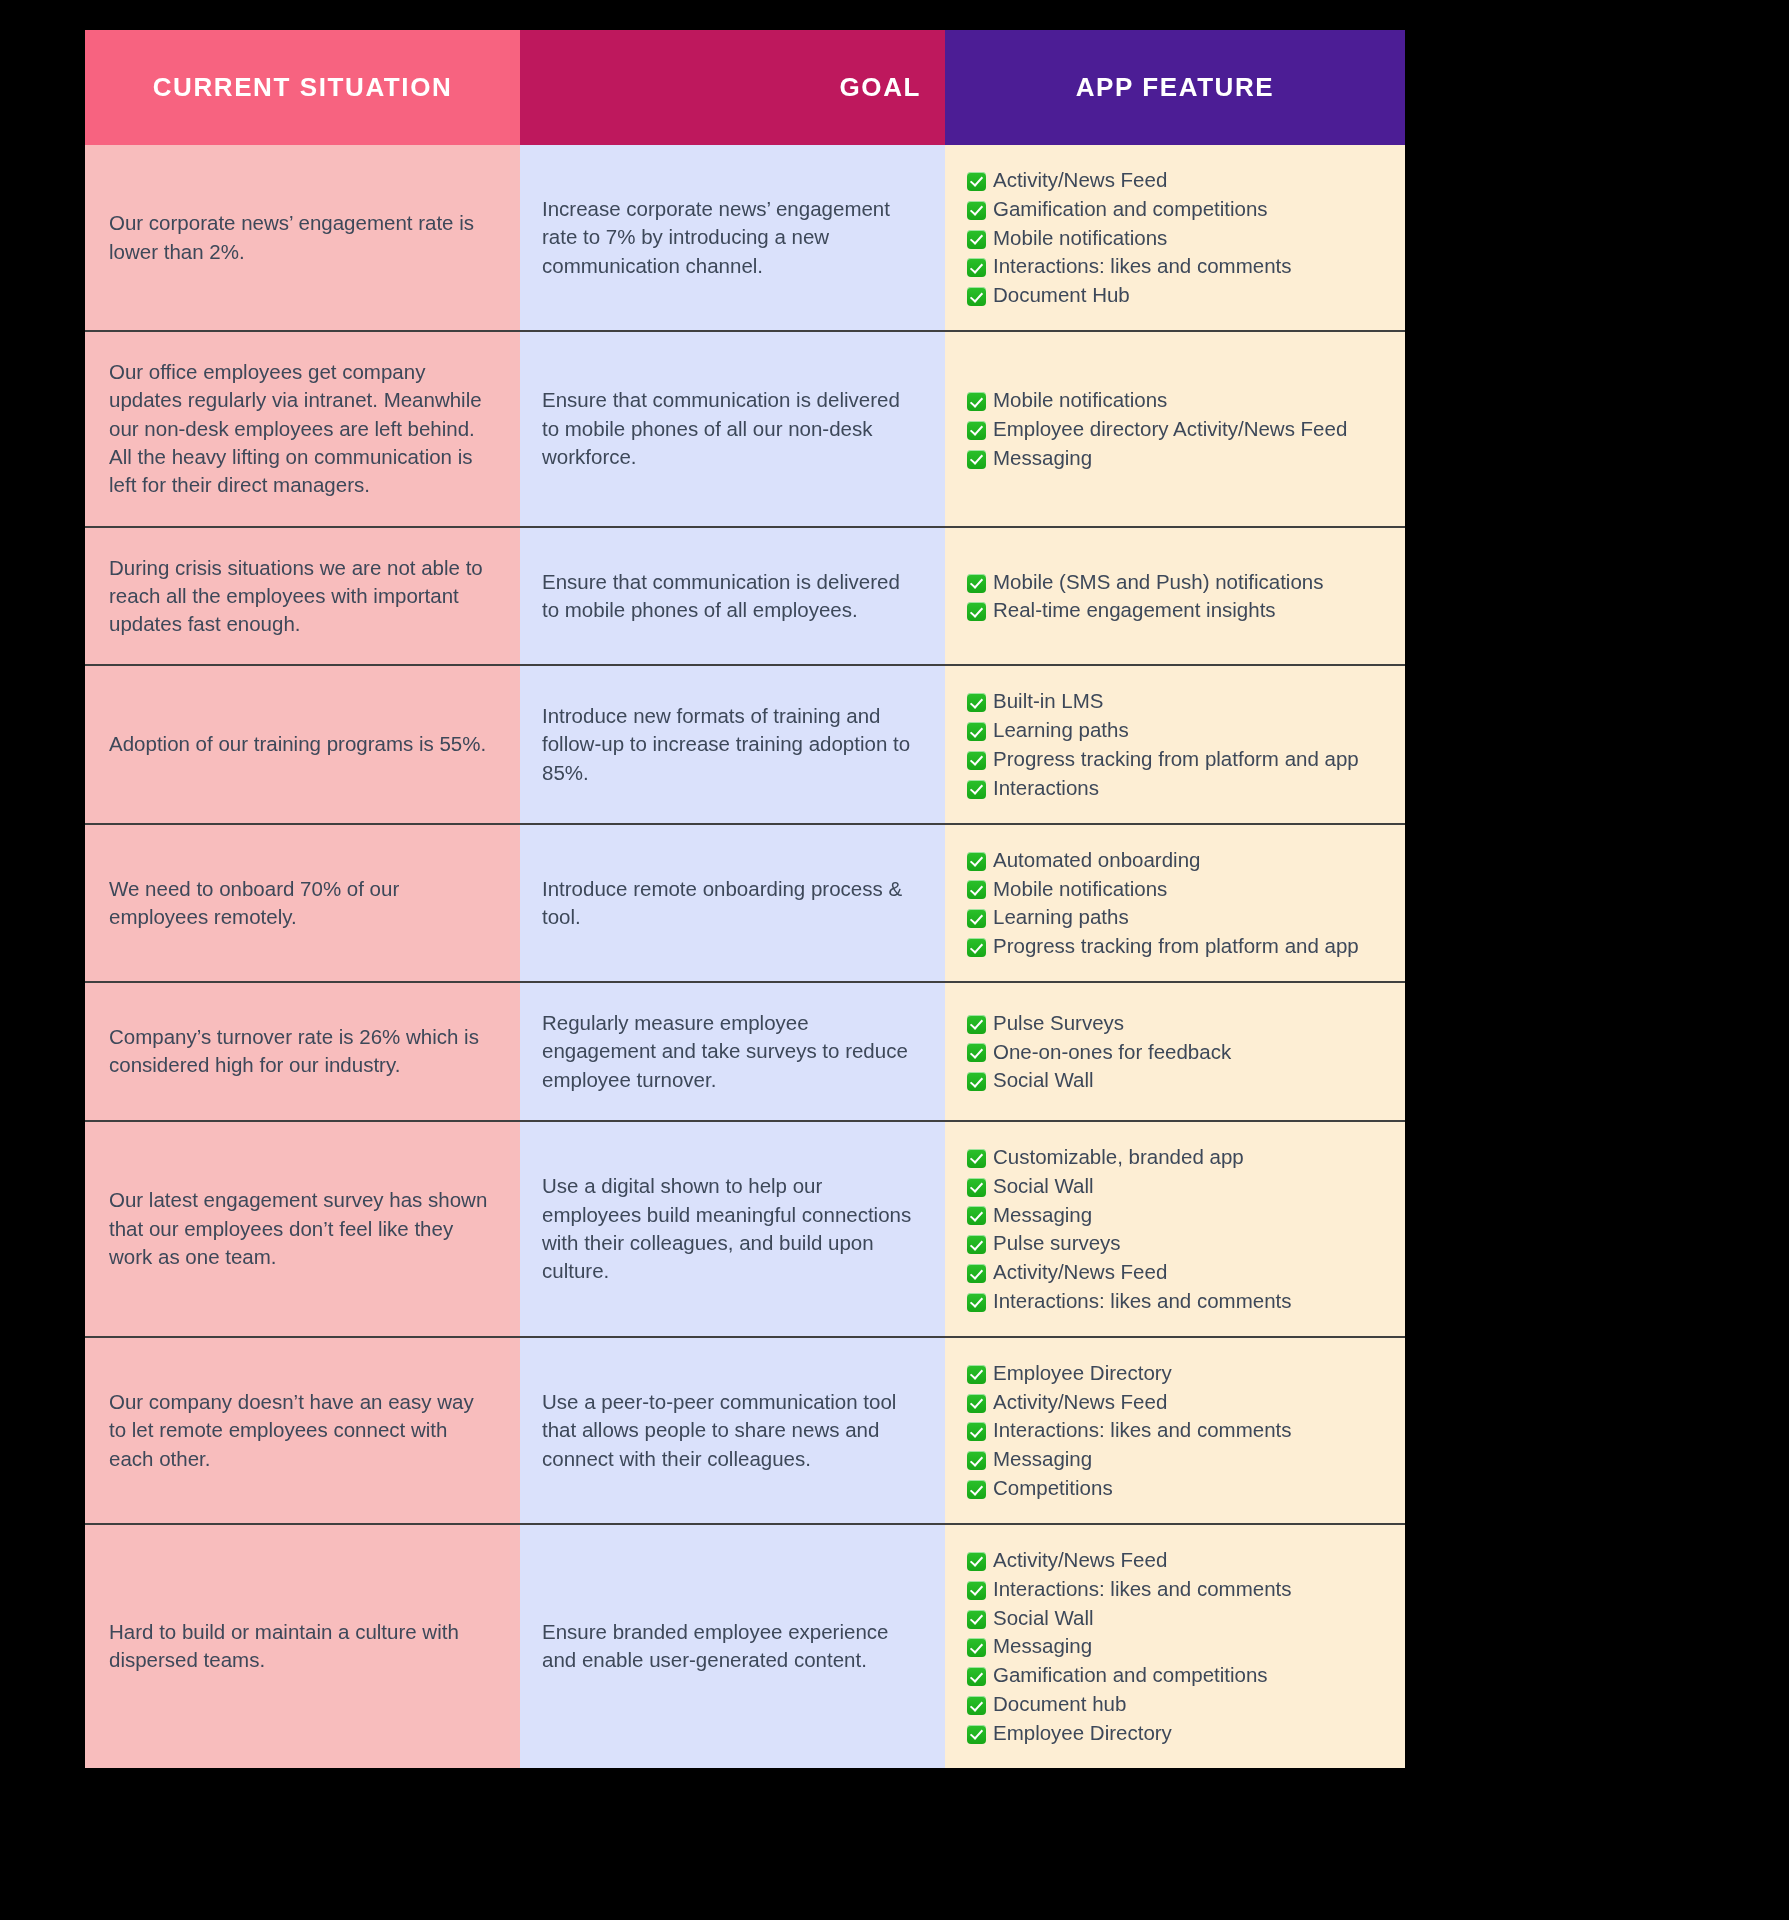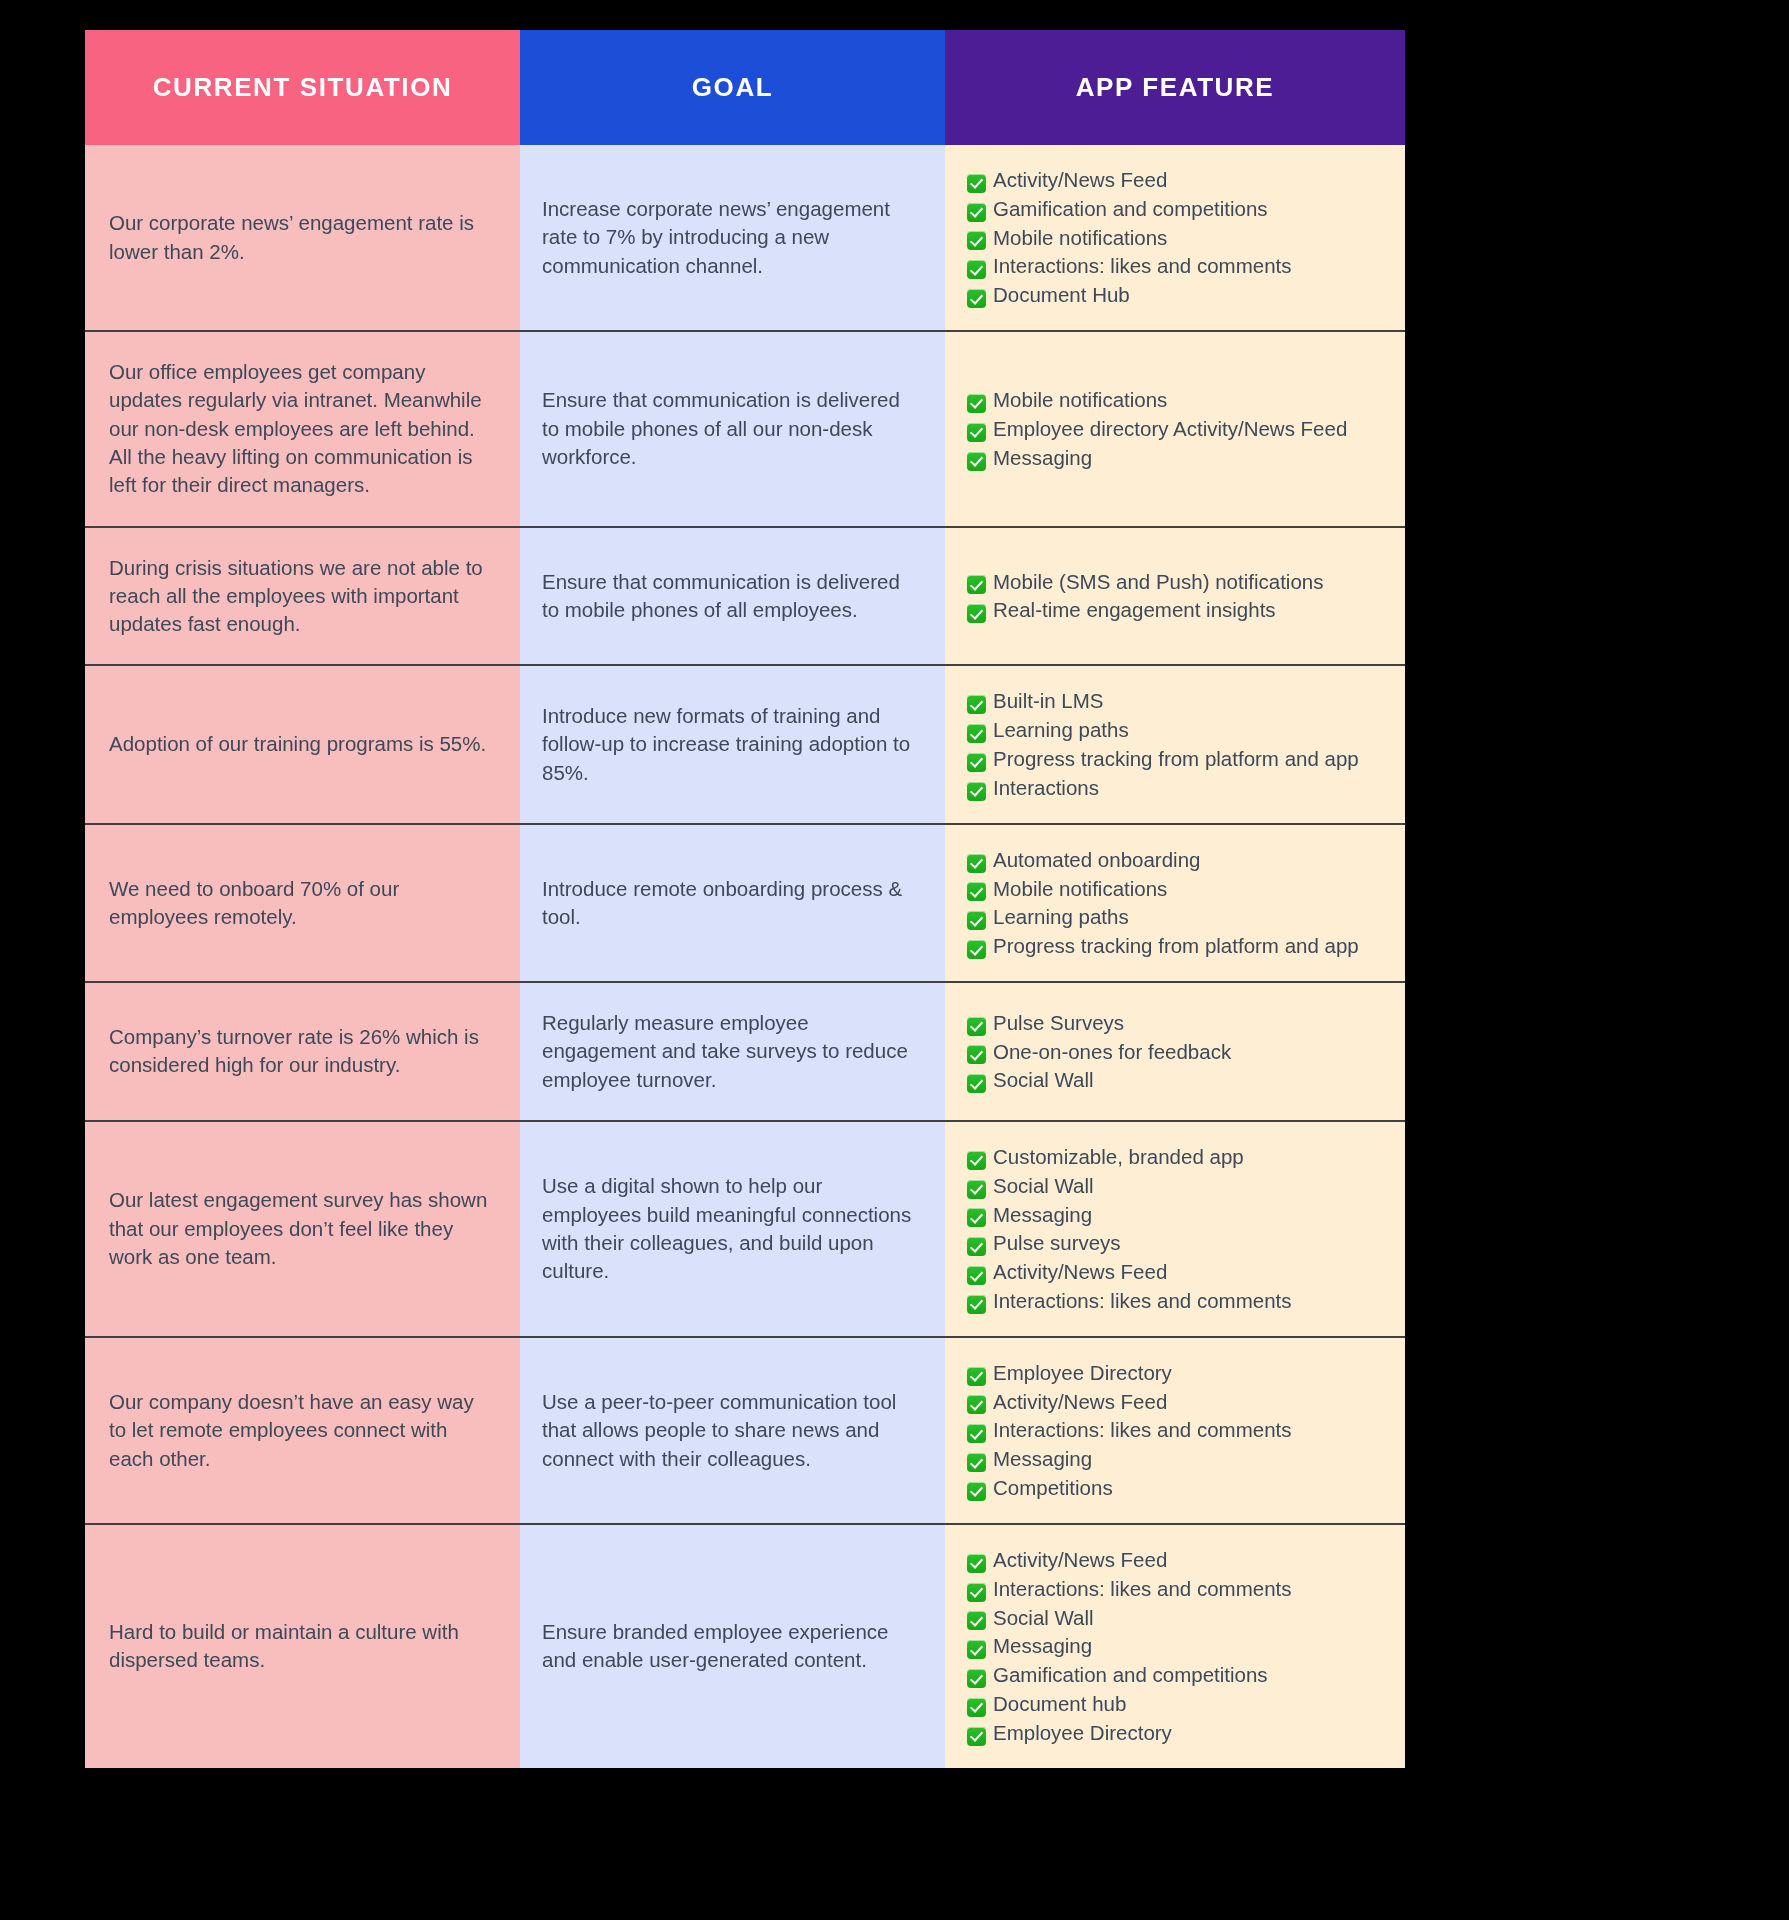--- a/index.html
+++ b/index.html
@@ -47,21 +47,21 @@
     color: #ffffff;
     font-size: 26px;
     font-weight: bold;
     letter-spacing: 1.6px;
     text-transform: uppercase;
     padding: 0 24px;
     border: 0;
   }
 
   th.head-situation { background: #f76380; }
-  th.head-goal      { background: #1d4ed8; }
+  th.head-goal      { background: #be185d; text-align: right; }
   th.head-feature   { background: #4c1d95; }
 
   tbody td {
     vertical-align: middle;
     padding: 26px 22px;
     font-size: 20.5px;
     line-height: 1.38;
     color: #3d4859;
     border-top: 2px solid #404040;
   }
@@ -71,21 +71,21 @@
   td.cell-goal      { background: #dae1fb; padding-right: 26px; }
   td.cell-feature   { background: #fdeed4; padding: 22px 14px 22px 22px; vertical-align: middle; }
 
   ul.feature-list {
     list-style: none;
     margin: 0;
     padding: 0;
   }
   ul.feature-list li {
     display: flex;
-    align-items: flex-end;
+    align-items: center;
     margin: 0 0 3px 0;
     font-size: 20.5px;
     line-height: 1.26;
     white-space: nowrap;
   }
   ul.feature-list li:last-child { margin-bottom: 0; }
 
   .check-icon {
     flex: 0 0 auto;
     width: 19px;

